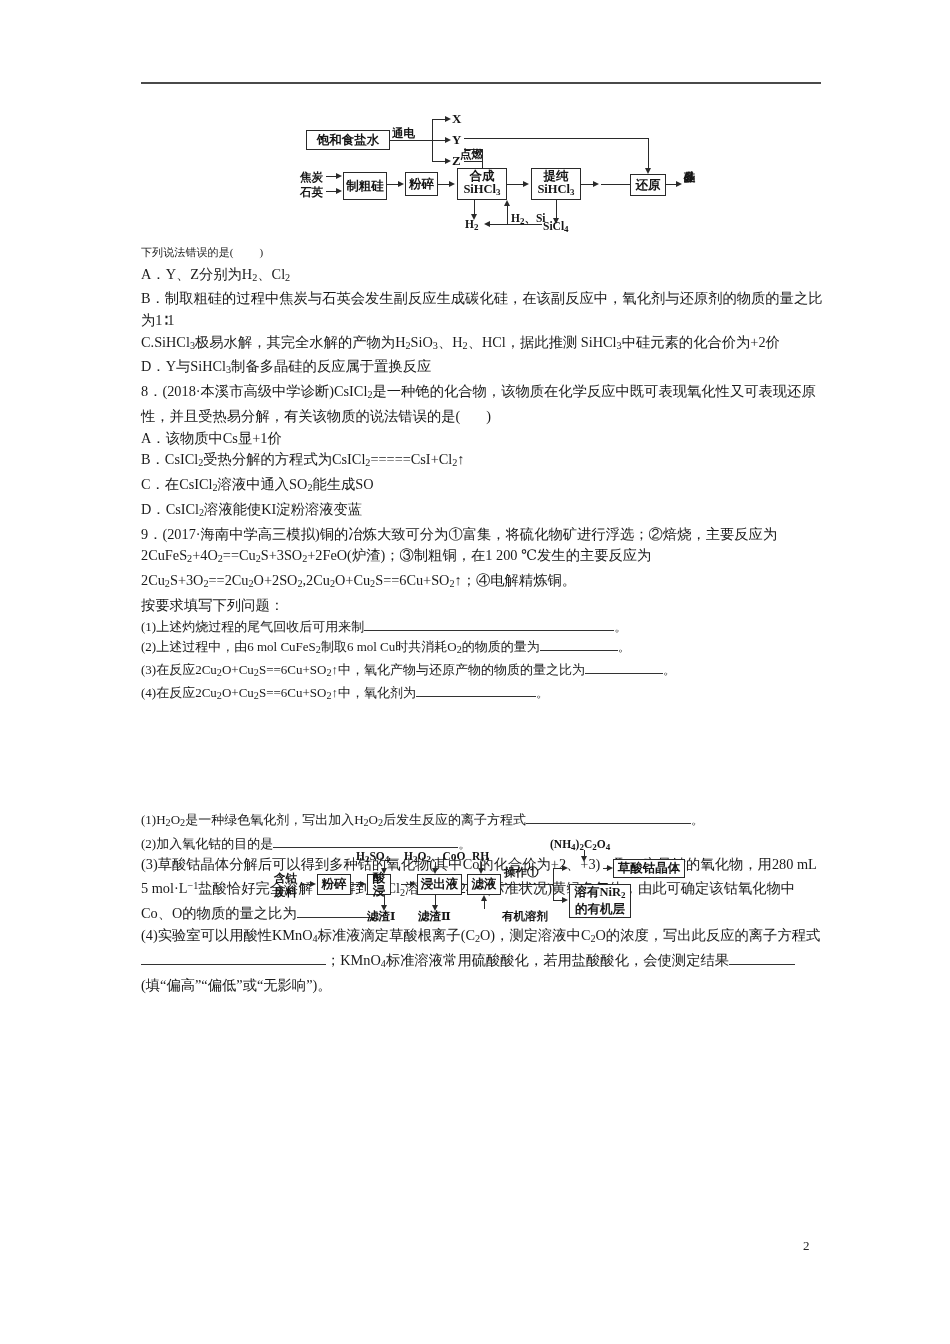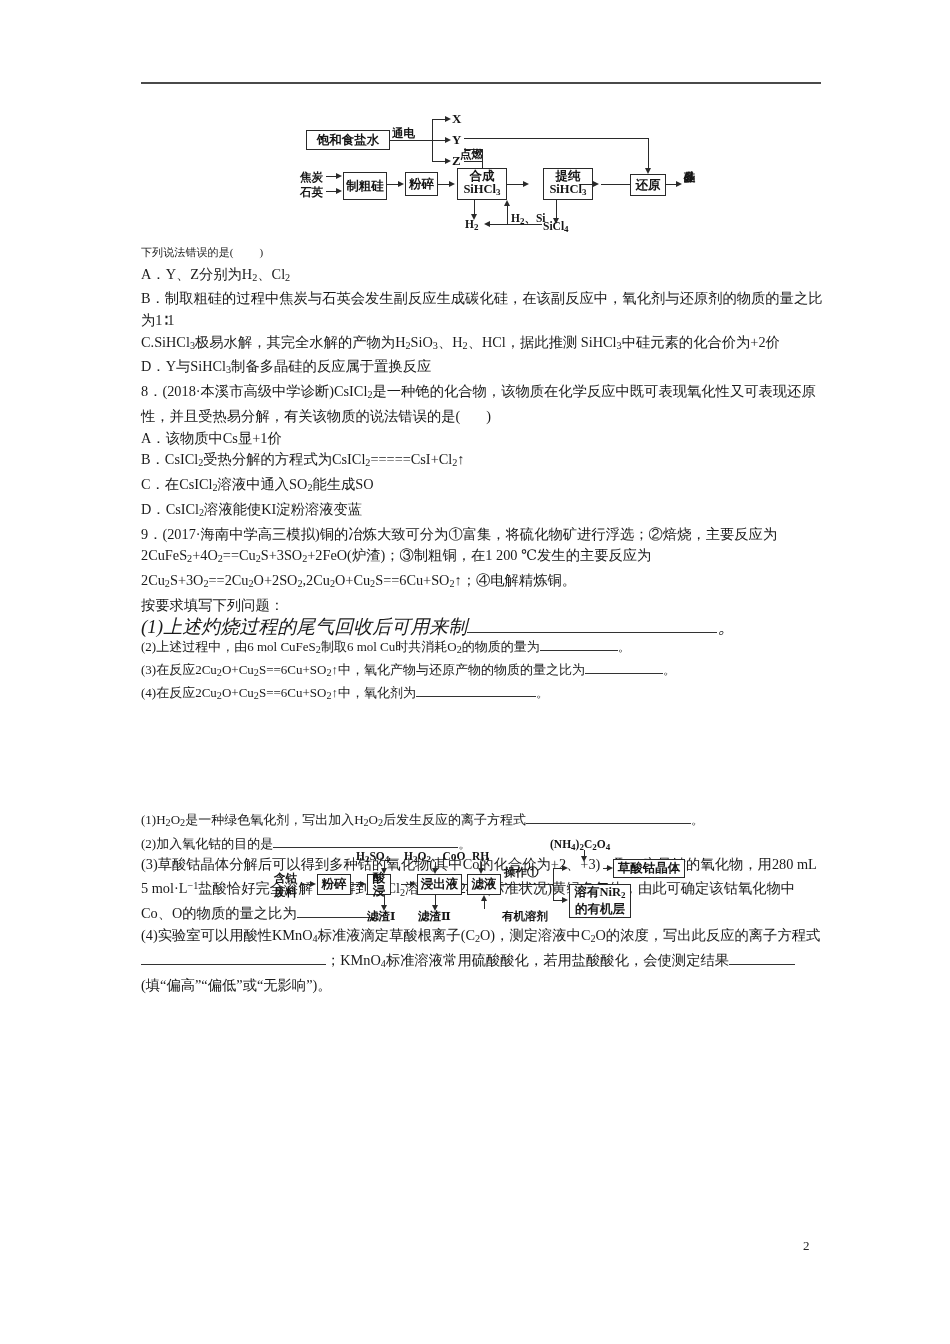--- a/index.html
+++ b/index.html
@@ -192,21 +192,21 @@
     <div class="ln-h" style="left:138px; top:72px; width:11px;"></div>
     <div class="arw arw-r" style="left:149px; top:68.5px;"></div>
 
     <div class="box" style="left:157px; top:56px; width:50px; height:32px;">
       <span>合成</span>
       <span>SiHCl<span class="sm">3</span></span>
     </div>
     <div class="ln-h" style="left:207px; top:72px; width:16px;"></div>
     <div class="arw arw-r" style="left:223px; top:68.5px;"></div>
 
-    <div class="box" style="left:231px; top:56px; width:50px; height:32px;margin-left:12px;">
+    <div class="box" style="left:231px; top:56px; width:50px; height:32px;">
       <span>提纯</span>
       <span>SiHCl<span class="sm">3</span></span>
     </div>
     <div class="ln-h" style="left:281px; top:72px; width:12px;"></div>
     <div class="arw arw-r" style="left:293px; top:68.5px;"></div>
 
     <div class="box" style="left:330px; top:62px; width:36px; height:22px;">
       <span>还原</span>
     </div>
     <div class="ln-h" style="left:301px; top:72px; width:29px;"></div>
@@ -273,21 +273,21 @@
     <div class="para">
       <span>D．</span>CsICl<span class="sub">2</span>溶液能使KI淀粉溶液变蓝
     </div>
 
     <div class="para">
       <span>9．</span>(2017·海南中学高三模拟)铜的冶炼大致可分为①富集，将硫化物矿进行浮选；②焙烧，主要反应为2CuFeS<span class="sub">2</span>+4O<span class="sub">2</span>==Cu<span class="sub">2</span>S+3SO<span class="sub">2</span>+2FeO(炉渣)；③制粗铜，在1 200 ℃发生的主要反应为2Cu<span class="sub">2</span>S+3O<span class="sub">2</span>==2Cu<span class="sub">2</span>O+2SO<span class="sub">2</span>,2Cu<span class="sub">2</span>O+Cu<span class="sub">2</span>S==6Cu+SO<span class="sub">2</span>↑；④电解精炼铜。
     </div>
     <div class="para">
       <span>按要求填写下列问题：</span>
     </div>
-    <div class="para" style="font-size:19px;line-height:20px;font-style:italic;">
+    <div class="para" style="font-size:13px;line-height:20px;">
       (1)上述灼烧过程的尾气回收后可用来制<span class="blank b1"></span>。
     </div>
     <div class="para" style="font-size:13px;line-height:20px;">
       (2)上述过程中，由6 mol CuFeS<span class="sub">2</span>制取6 mol Cu时共消耗O<span class="sub">2</span>的物质的量为<span class="blank b3"></span>。
     </div>
     <div class="para" style="font-size:13px;line-height:20px;">
       (3)在反应2Cu<span class="sub">2</span>O+Cu<span class="sub">2</span>S==6Cu+SO<span class="sub">2</span>↑中，氧化产物与还原产物的物质的量之比为<span class="blank b3"></span>。
     </div>
     <div class="para" style="font-size:13px;line-height:20px;">
       (4)在反应2Cu<span class="sub">2</span>O+Cu<span class="sub">2</span>S==6Cu+SO<span class="sub">2</span>↑中，氧化剂为<span class="blank b5"></span>。

